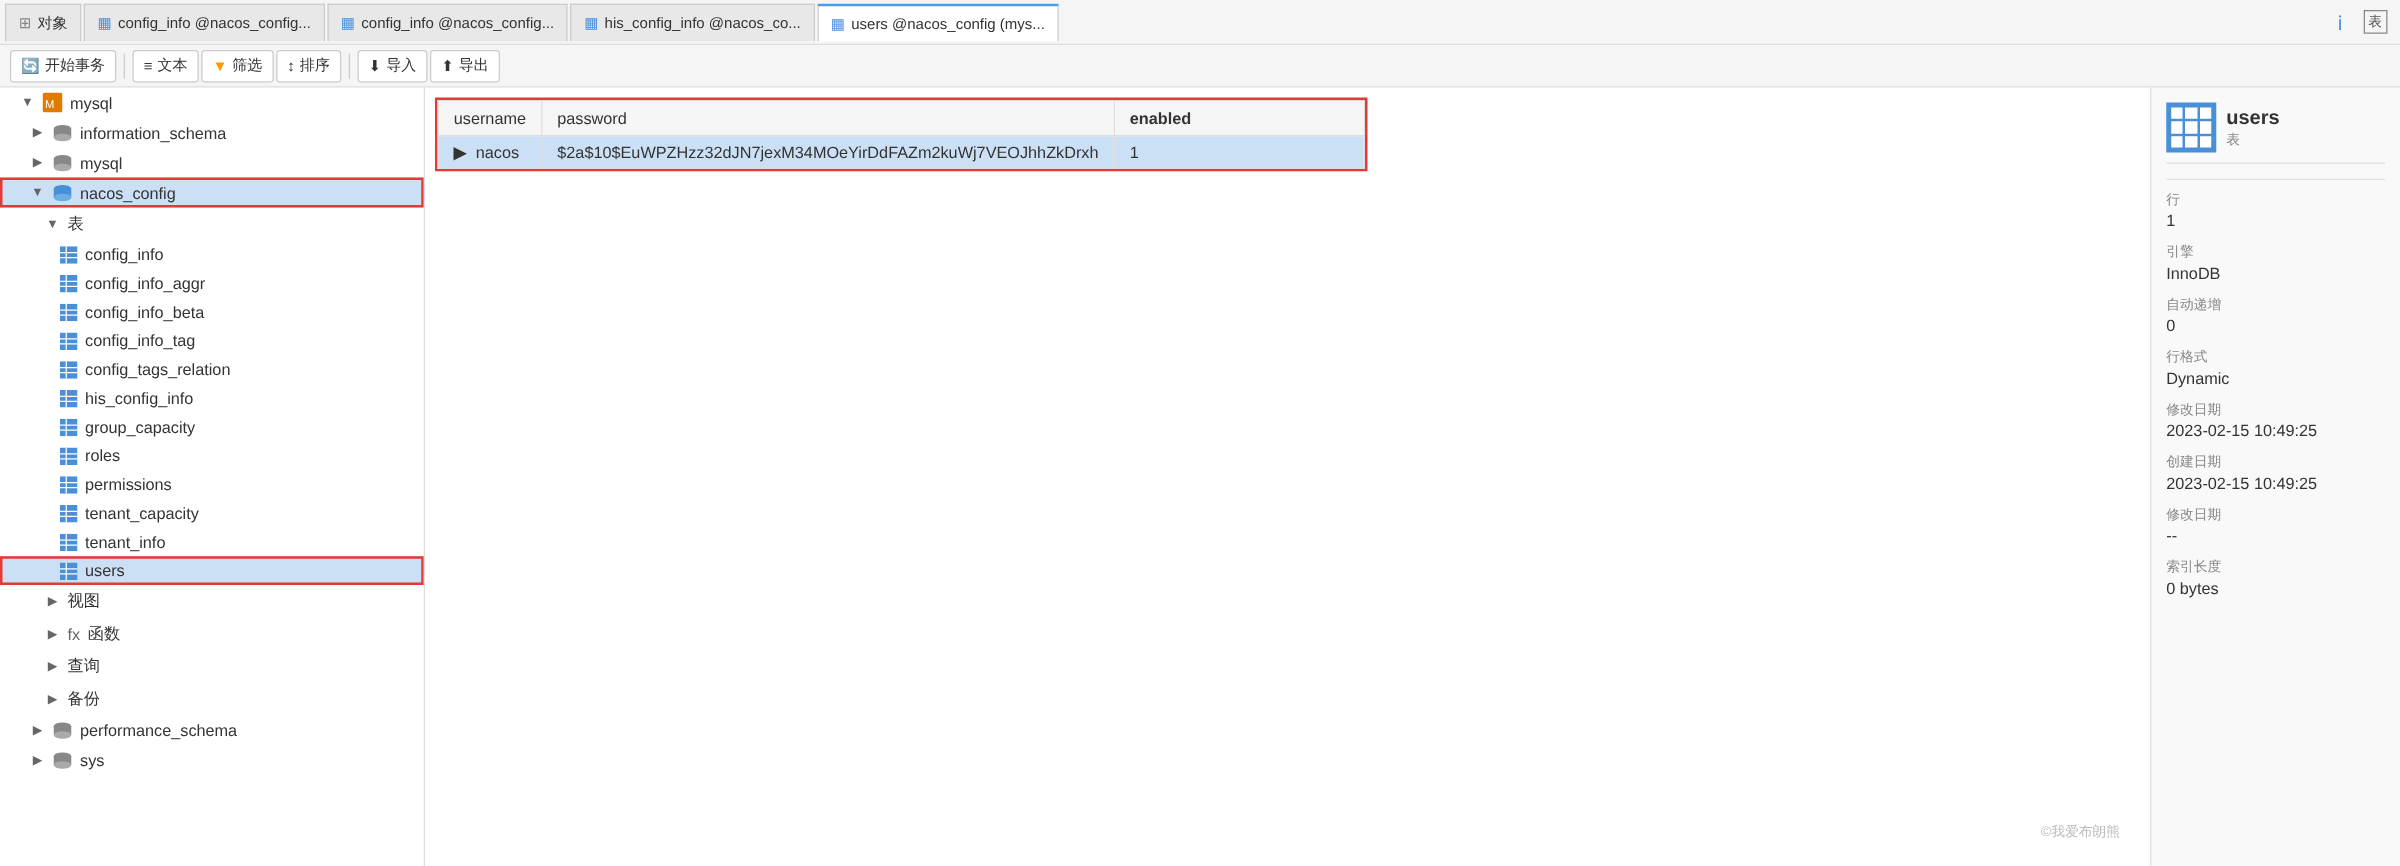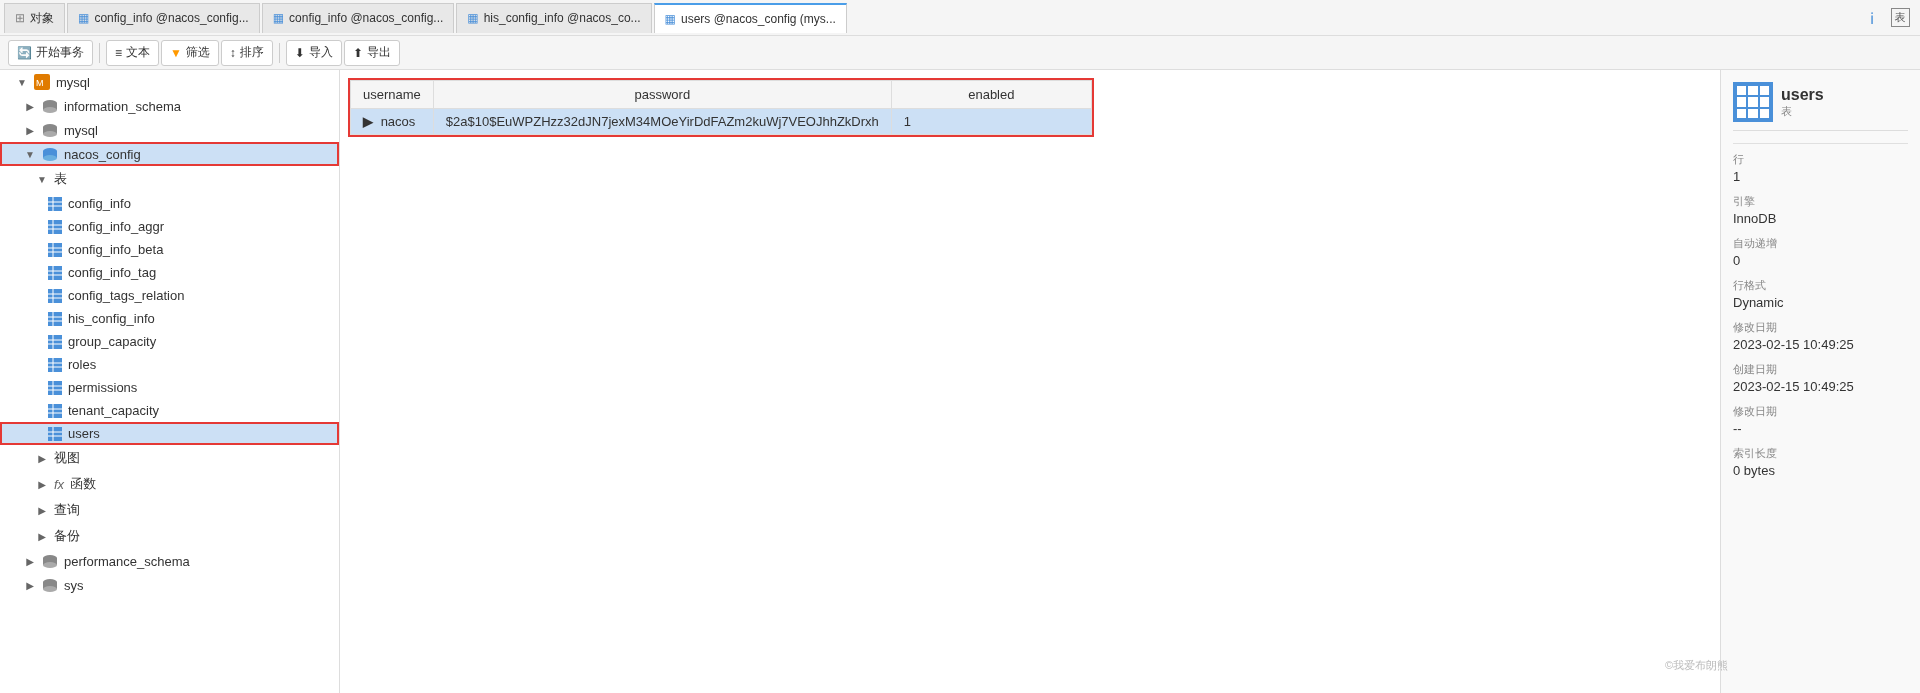--- a/index.html
+++ b/index.html
@@ -121,21 +121,21 @@
       min-width: 700px;
     }
     .data-table {
       border-collapse: collapse;
       width: 100%;
     }
     .data-table th {
       background: #f5f5f5;
       border: 1px solid #ddd;
       padding: 6px 12px;
-      text-align: center;
+      text-align: left;
       font-weight: normal;
       font-size: 13px;
       color: #333;
     }
     .data-table td {
       border: 1px solid #ddd;
       padding: 5px 12px;
       font-size: 13px;
       color: #333;
     }
@@ -206,21 +206,21 @@
     }
 
     
     ::-webkit-scrollbar { width: 8px; height: 8px; }
     ::-webkit-scrollbar-track { background: #f0f0f0; }
     ::-webkit-scrollbar-thumb { background: #bbb; border-radius: 4px; }
 
     .watermark {
       position: fixed;
       bottom: 20px;
-      right: 192px;
+      right: 224px;
       font-size: 11px;
       color: #bbb;
       pointer-events: none;
     }
   </style>
 </head>
 <body>
 
 <div class="tab-bar">
   <div class="tab">
@@ -413,39 +413,48 @@
     </div>
     <div class="sidebar-item indent3">
       <svg width="14" height="14" viewBox="0 0 14 14">
           <rect width="14" height="14" fill="#4a90d9"></rect>
           <line x1="0" y1="5" x2="14" y2="5" stroke="white" stroke-width="1"></line>
           <line x1="0" y1="9" x2="14" y2="9" stroke="white" stroke-width="1"></line>
           <line x1="5" y1="0" x2="5" y2="14" stroke="white" stroke-width="1"></line>
         </svg>
       <span>tenant_capacity</span>
     </div>
+    <div class="sidebar-item indent3">
+      <svg width="14" height="14" viewBox="0 0 14 14">
+          <rect width="14" height="14" fill="#4a90d9"></rect>
+          <line x1="0" y1="5" x2="14" y2="5" stroke="white" stroke-width="1"></line>
+          <line x1="0" y1="9" x2="14" y2="9" stroke="white" stroke-width="1"></line>
+          <line x1="5" y1="0" x2="5" y2="14" stroke="white" stroke-width="1"></line>
+        </svg>
+      <span>tenant_info</span>
+    </div>
 
     <div class="sidebar-item indent3 selected red-outline">
       <svg width="14" height="14" viewBox="0 0 14 14">
           <rect width="14" height="14" fill="#4a90d9"></rect>
           <line x1="0" y1="5" x2="14" y2="5" stroke="white" stroke-width="1"></line>
           <line x1="0" y1="9" x2="14" y2="9" stroke="white" stroke-width="1"></line>
           <line x1="5" y1="0" x2="5" y2="14" stroke="white" stroke-width="1"></line>
         </svg>
       <span>users</span>
     </div>
 
     <div class="sidebar-item indent2">
       <span class="expand-icon">▶</span>
       <span>视图</span>
     </div>
 
     <div class="sidebar-item indent2">
       <span class="expand-icon">▶</span>
-      <span style="font-style:italic;color:#666;">fx</span>
+      <span style="color:#666;">fx</span>
       <span>函数</span>
     </div>
 
     <div class="sidebar-item indent2">
       <span class="expand-icon">▶</span>
       <span>查询</span>
     </div>
 
     <div class="sidebar-item indent2">
       <span class="expand-icon">▶</span>
@@ -475,21 +484,21 @@
   </div>
 
   <div class="content-area">
     <div class="data-table-wrap">
       <div class="data-table-container">
         <table class="data-table">
           <thead>
             <tr>
               <th>username</th>
               <th>password</th>
-              <th style="min-width:200px;">enabled</th>
+              <th style="min-width:200px;font-weight:bold;">enabled</th>
             </tr>
           </thead>
           <tbody>
             <tr class="selected">
               <td>
                 <span class="row-indicator">▶</span>
                 <span>nacos</span>
               </td>
               <td>$2a$10$EuWPZHzz32dJN7jexM34MOeYirDdFAZm2kuWj7VEOJhhZkDrxh</td>
               <td>1</td>

